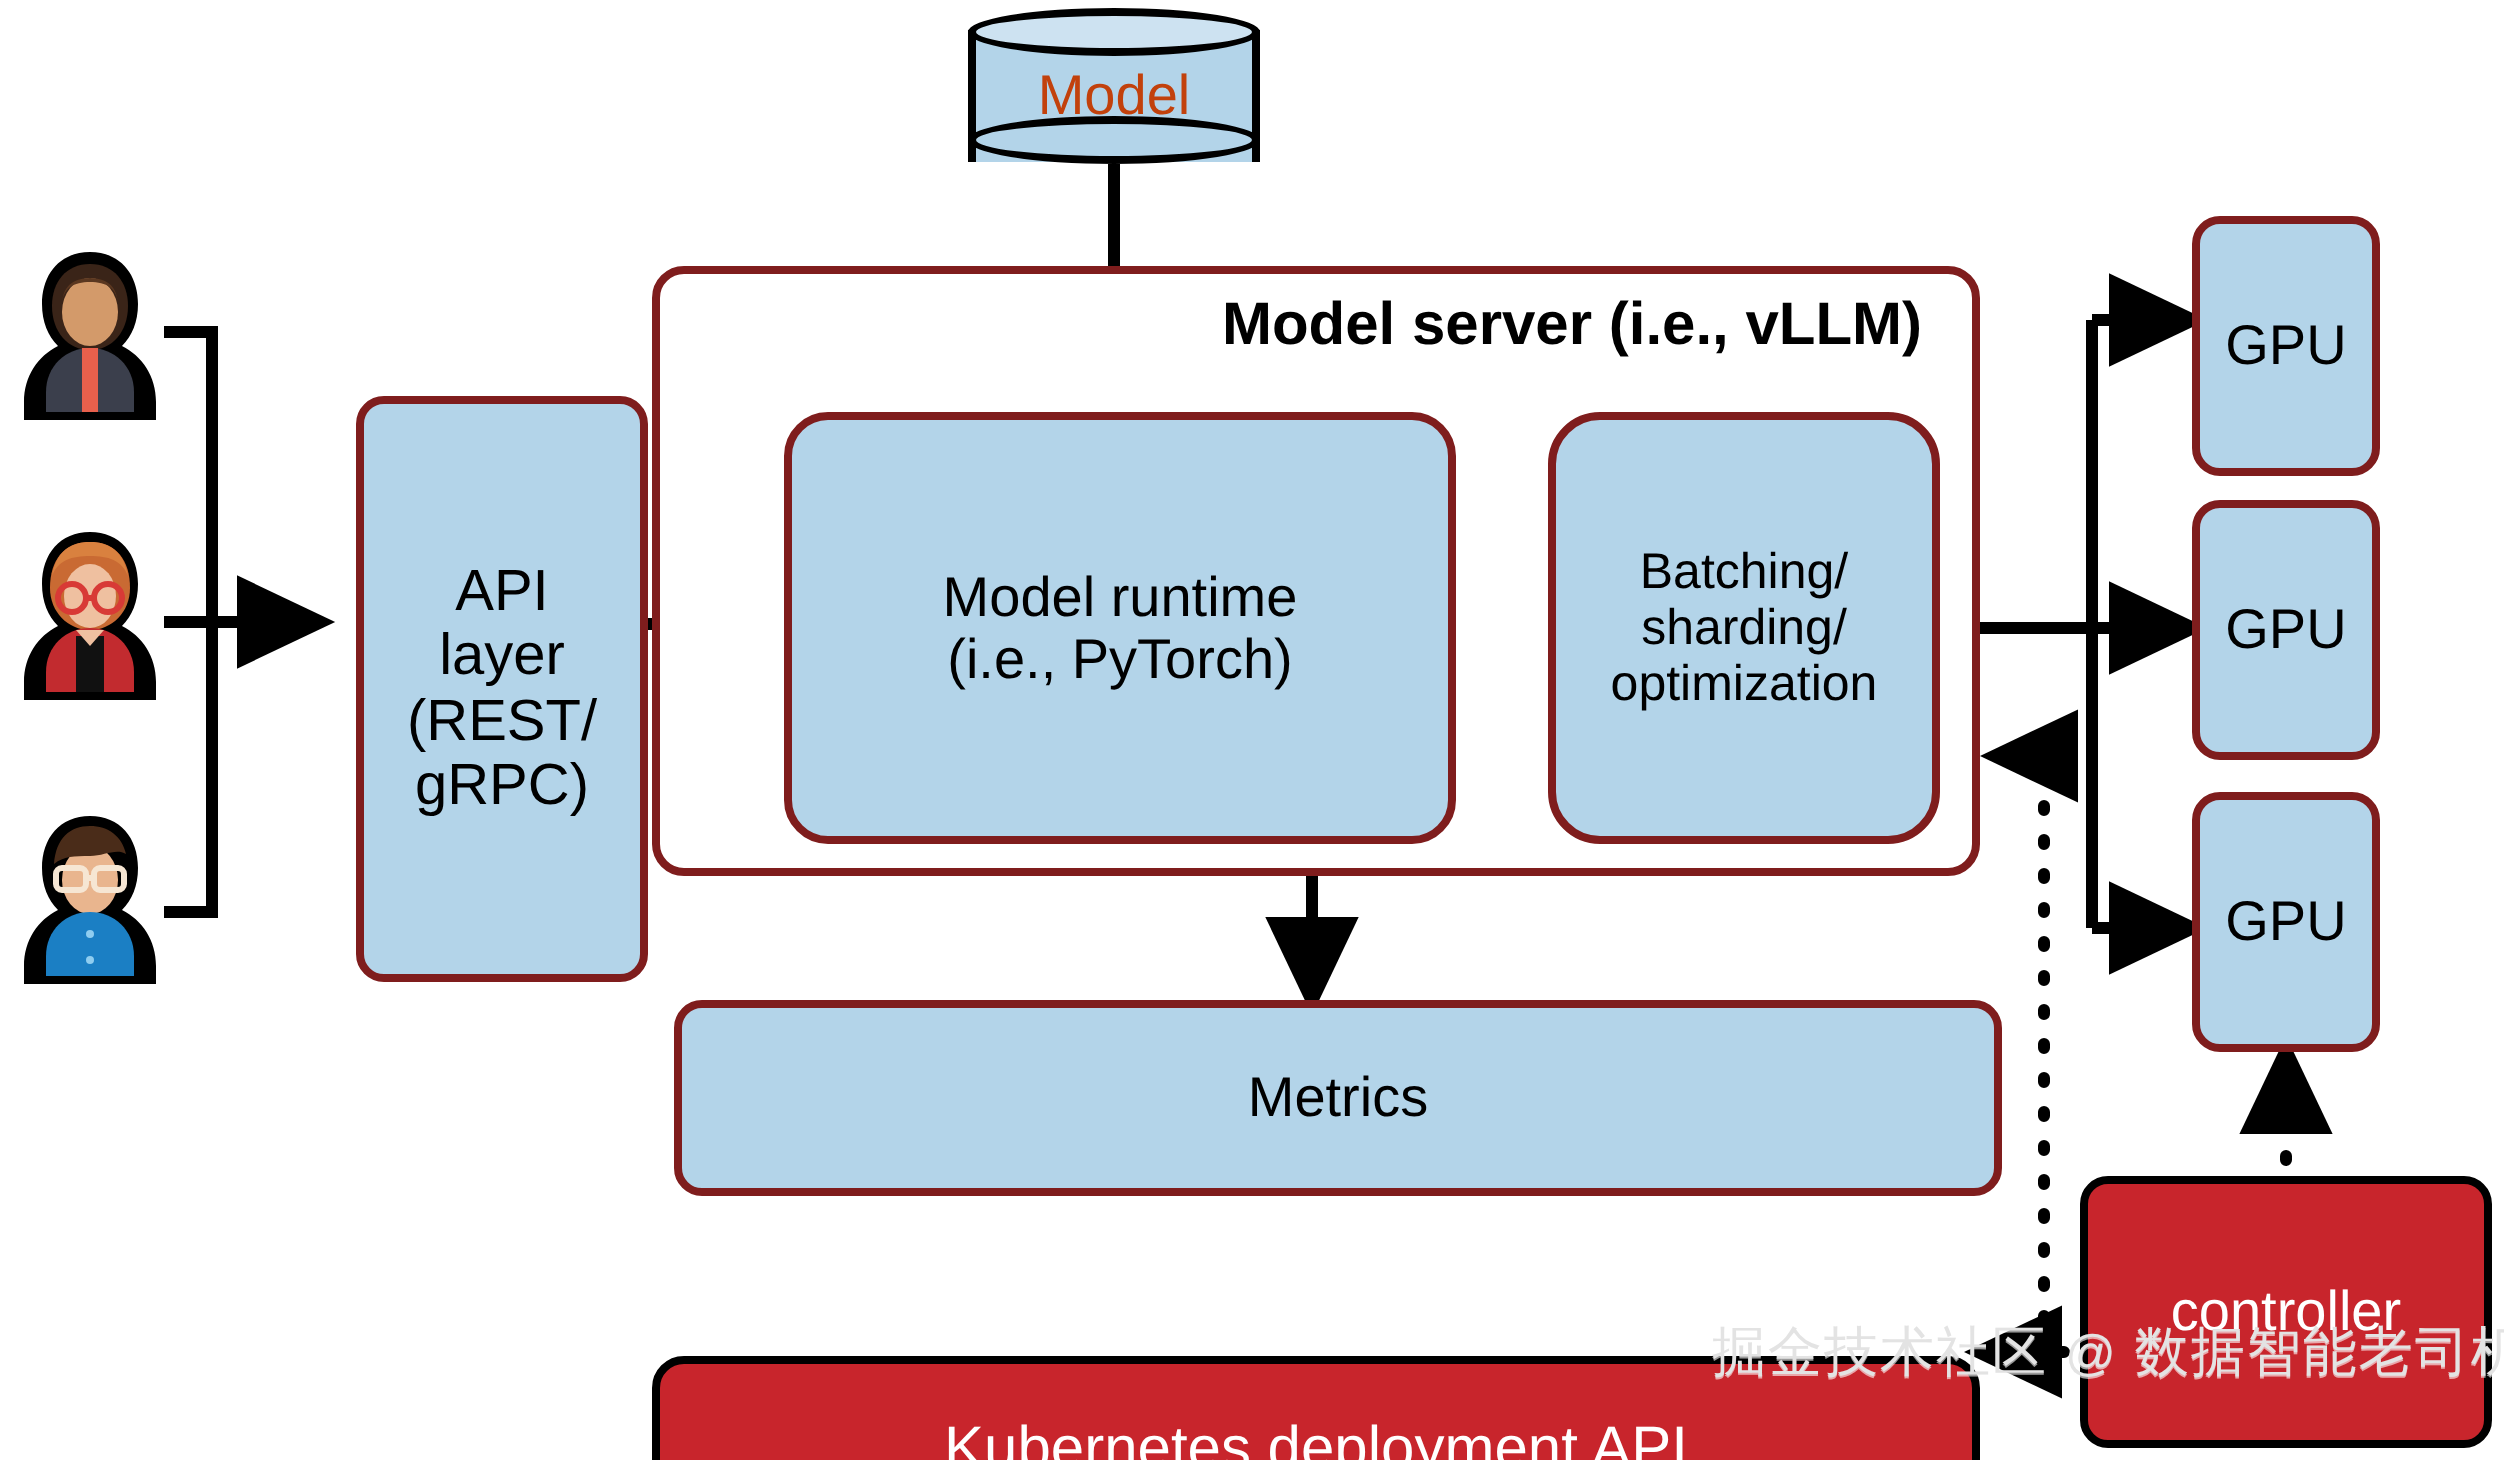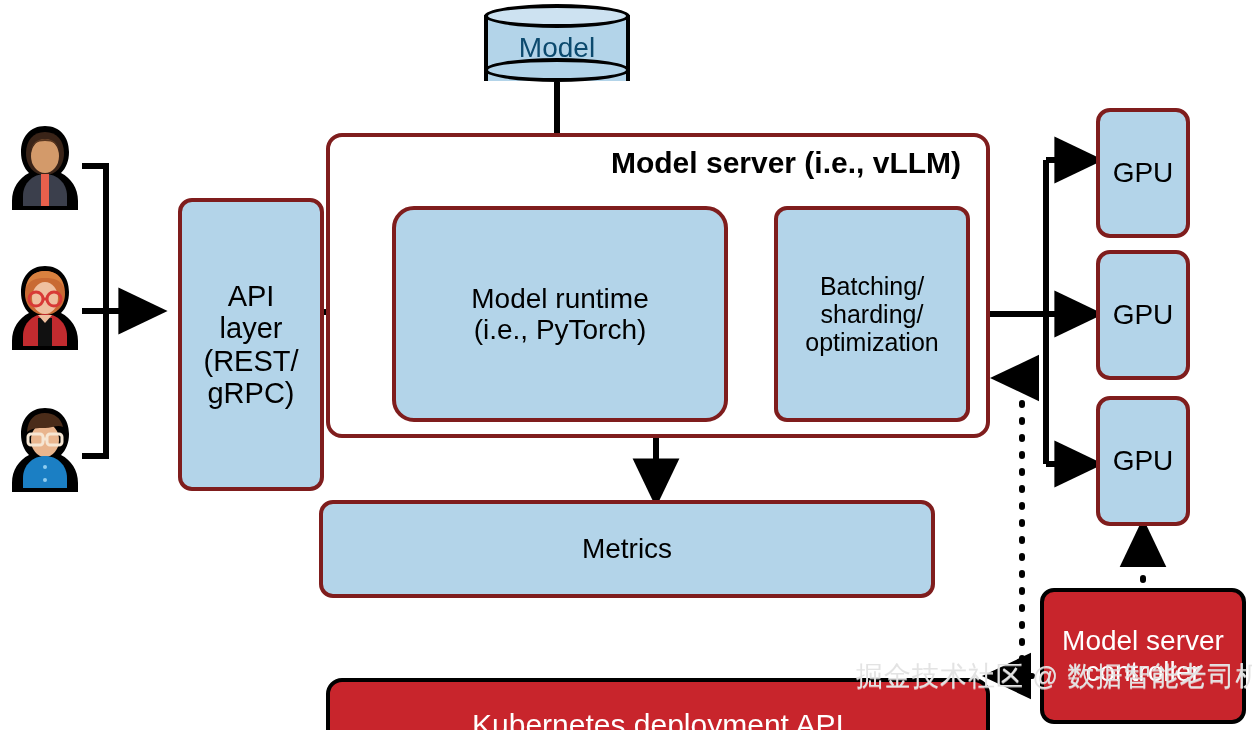--- a/index.html
+++ b/index.html
@@ -11,39 +11,39 @@
         line-height:1.12;color:#000;}
   .blue{background:#b3d4e9;}
   .white{background:#ffffff;}
   .red{background:#c8252c;color:#fff;border-color:#000;}
 
   #apiLayer{left:178px;top:198px;width:146px;height:293px;border-radius:14px;font-size:29px;}
   #serverBox{left:326px;top:133px;width:664px;height:305px;border-radius:16px;}
   #serverTitle{position:absolute;left:596px;top:142px;width:380px;height:42px;
                font-size:30px;font-weight:600;color:#000;display:flex;align-items:center;justify-content:center;}
   #runtime{left:392px;top:206px;width:336px;height:216px;border-radius:22px;font-size:28px;}
-  #batching{left:774px;top:206px;width:196px;height:216px;border-radius:13px;font-size:25px;}
-  #metrics{left:319px;top:500px;width:616px;height:98px;border-radius:14px;font-size:28px;}
+  #batching{left:774px;top:206px;width:196px;height:216px;border-radius:26px;font-size:25px;}
+  #metrics{left:337px;top:500px;width:664px;height:98px;border-radius:14px;font-size:28px;}
   #k8s{left:326px;top:630px;width:664px;height:94px;border-radius:16px;font-size:30px;margin-top:48px;}
   #controller{left:1040px;top:588px;width:206px;height:136px;border-radius:14px;font-size:28px;}
 
   .gpu{width:94px;height:130px;border-radius:14px;font-size:28px;}
   #gpu1{left:1096px;top:108px;}
   #gpu2{left:1096px;top:250px;}
   #gpu3{left:1096px;top:396px;}
 
   #modelCyl{position:absolute;left:484px;top:4px;width:146px;height:88px;}
   #modelCyl .cylBody{position:absolute;left:0;top:11px;width:146px;height:66px;
       background:#b3d4e9;border-left:4px solid #000;border-right:4px solid #000;box-sizing:border-box;}
   #modelCyl .cylTop{position:absolute;left:0;top:0;width:146px;height:24px;
       background:#cde2f1;border:4px solid #000;border-radius:50%;box-sizing:border-box;}
   #modelCyl .cylBot{position:absolute;left:0;top:54px;width:146px;height:24px;
       background:#b3d4e9;border:4px solid #000;border-radius:50%;box-sizing:border-box;}
   #modelCyl .cylLabel{position:absolute;left:0;top:14px;width:146px;height:60px;
-      display:flex;align-items:center;justify-content:center;font-size:28px;color:#0c4a6e;z-index:3;}
+      display:flex;align-items:center;justify-content:center;font-size:28px;color:#c2410c;z-index:3;}
 
   svg#wires{position:absolute;left:0;top:0;width:1252px;height:730px;pointer-events:none;}
 
   .avatar{position:absolute;width:82px;height:96px;}
   .avatar svg{width:82px;height:96px;display:block;}
   #user1{left:4px;top:118px;}
   #user2{left:4px;top:258px;}
   #user3{left:4px;top:400px;}
 
   #watermark{position:absolute;left:856px;top:658px;font-size:27px;color:#e3e3e3;
@@ -163,21 +163,20 @@
       <div>optimization</div>
     </div>
   </div>
 
   <div class="node blue" id="metrics">Metrics</div>
 
   <div class="node red" id="k8s">Kubernetes deployment API</div>
 
   <div class="node red" id="controller">
     <div>
-      <div>Model server</div>
       <div>controller</div>
     </div>
   </div>
 
   <div class="node blue gpu" id="gpu1">GPU</div>
   <div class="node blue gpu" id="gpu2">GPU</div>
   <div class="node blue gpu" id="gpu3">GPU</div>
 
   <div id="watermark">
     <span>掘金技术社区</span>

